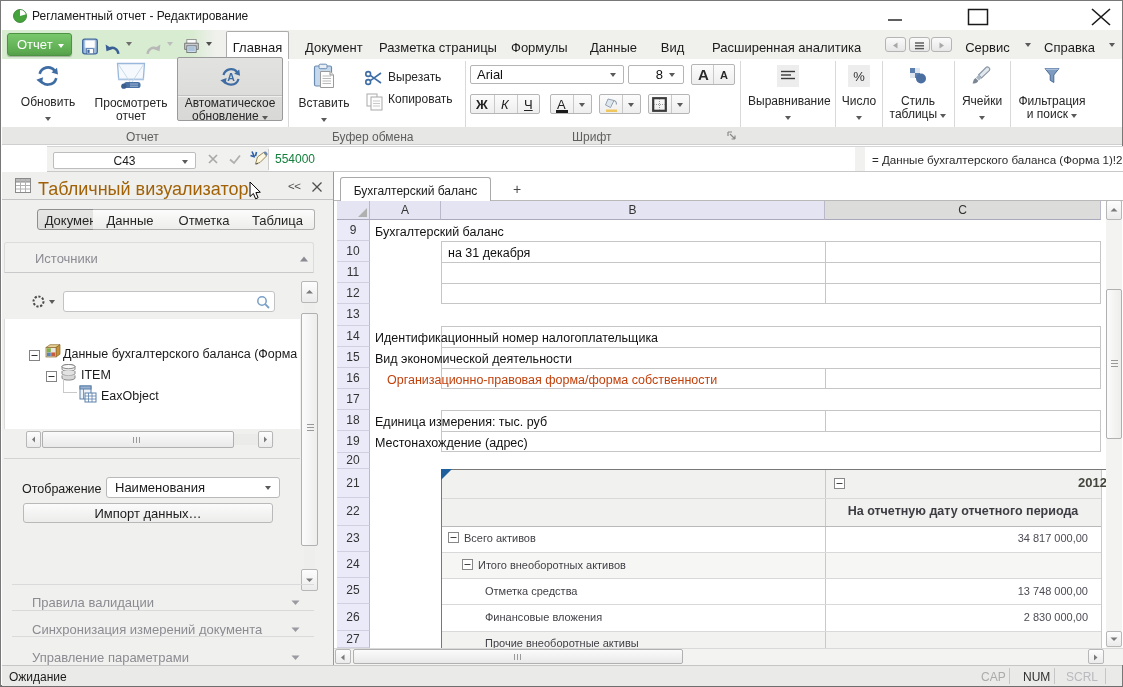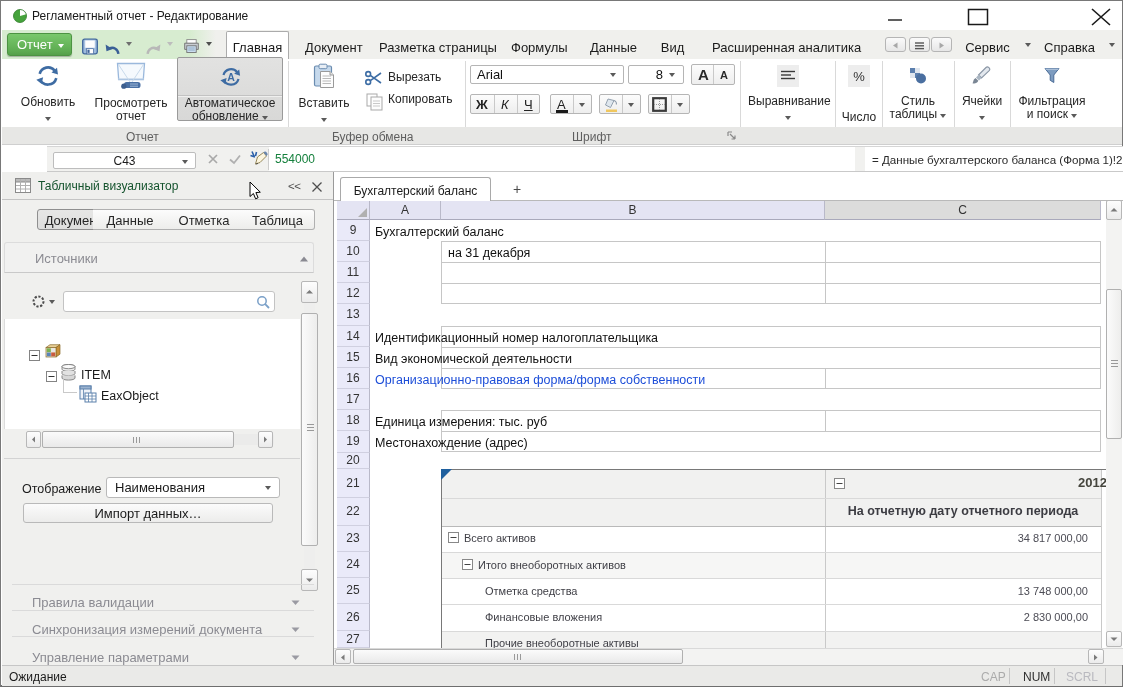--- a/index.html
+++ b/index.html
@@ -253,21 +253,21 @@
         </svg>
    <div style="margin-top:4px">Выравнивание</div>
    <div style="margin-top:2px"><span class="dd"></span></div>
   </div>
   <div class="gsep" style="left:833px;top:2px"></div>
   <div class="bigbtn" style="left:836px;width:42px">
    <svg width="22" height="22" viewBox="0 0 22 22" style="margin-top:6px">
           <rect x="0" y="0" width="22" height="22" fill="#ededed"></rect>
           <text x="11" y="16" font-size="13" fill="#333" text-anchor="middle" font-family="Liberation Sans">%</text>
         </svg>
-   <div style="margin-top:20px">Число</div>
+   <div style="margin-top:4px">Число</div>
    <div style="margin-top:2px"><span class="dd"></span></div>
   </div>
   <div class="gsep" style="left:880px;top:2px"></div>
   <div class="bigbtn" style="left:884px;width:64px">
    <svg width="22" height="22" viewBox="0 0 22 22" style="margin-top:6px">
           <g>
             <rect x="3" y="3" width="5" height="5" fill="#5b7fae"></rect>
             <rect x="8" y="3" width="5" height="5" fill="#dfe6ef"></rect>
             <rect x="3" y="8" width="5" height="5" fill="#dfe6ef"></rect>
             <rect x="8" y="8" width="5" height="5" fill="#5b7fae"></rect>
@@ -326,21 +326,21 @@
    <svg class="abs" style="left:13px;top:6px" width="16" height="15" viewBox="0 0 16 15">
           <rect x="0.5" y="0.5" width="15" height="14" fill="#fff" stroke="#8a8a8a"></rect>
           <rect x="0.5" y="0.5" width="15" height="3.5" fill="#b9b9b9" stroke="#8a8a8a"></rect>
           <g stroke="#b0b0b0">
             <line x1="5.5" y1="1" x2="5.5" y2="14"></line>
             <line x1="10.5" y1="1" x2="10.5" y2="14"></line>
             <line x1="1" y1="7.5" x2="15" y2="7.5"></line>
             <line x1="1" y1="11" x2="15" y2="11"></line>
           </g>
         </svg>
-   <div class="abs" style="left:36px;top:7px;font-size:12px;color:#14532d">Табличный визуализатор</div>
+   <div class="abs" style="left:36px;top:7px;font-size:18px;color:#a16207">Табличный визуализатор</div>
    <div class="abs" style="left:286px;top:8px;font-size:11.5px;color:#4e4e4e;letter-spacing:-0.5px">&lt;&lt;</div>
    <svg class="abs" style="left:309px;top:9px" width="12" height="12">
           <path d="M1.5 1.5 L10.5 10.5 M10.5 1.5 L1.5 10.5" stroke="#4e4e4e" stroke-width="1.3"></path>
         </svg>
   </div>
 
   <div class="ptab" style="left:35px;width:73px;background:linear-gradient(to bottom,#e6e6e5,#dededd);border-color:#8f8f8f;border-radius:3px 0 0 3px">Документ</div>
   <div class="ptab" style="left:91px;width:75px;border-left:none">Данные</div>
   <div class="ptab" style="left:165px;width:75px;border-left:none">Отметка</div>
   <div class="ptab" style="left:239px;width:74px;border-left:none;border-radius:0 3px 3px 0">Таблица</div>
@@ -372,20 +372,21 @@
   </div>
   <svg class="abs" style="left:42px;top:171px" width="18" height="18" viewBox="0 0 18 18">
         <path d="M2 4.5 l4 -2.8 h10 l-4 2.8 z" fill="#e8cf96" stroke="#8a6a2a" stroke-width="0.7"></path>
         <path d="M12 4.5 l4 -2.8 v9.5 l-4 2.8 z" fill="#c9913a" stroke="#8a6a2a" stroke-width="0.7"></path>
         <rect x="2" y="4.5" width="10" height="9.5" fill="#f0e3c0" stroke="#8a6a2a" stroke-width="0.7"></rect>
         <rect x="2.8" y="5.3" width="4" height="3.8" fill="#7ab052"></rect>
         <rect x="7.2" y="5.3" width="4" height="3.8" fill="#e8e8e8"></rect>
         <rect x="2.8" y="9.5" width="4" height="3.8" fill="#5a84b8"></rect>
         <rect x="7.2" y="9.5" width="4" height="3.8" fill="#c85a40"></rect>
       </svg>
+  <div class="abs" style="left:61px;top:175px;font-size:12.5px;color:#1a1a1a">Данные бухгалтерского баланса (Форма</div>
   <div class="abs" style="left:44px;top:196px">
     <svg width="11" height="11" viewBox="0 0 11 11">
           <rect x="0.5" y="0.5" width="10" height="10" fill="#fff" stroke="#848484"></rect>
           <line x1="2.5" y1="5.5" x2="8.5" y2="5.5" stroke="#333"></line>
         </svg>
   </div>
   <svg class="abs" style="left:58px;top:191px" width="19" height="19" viewBox="0 0 19 19">
         <g stroke="#7e7e7e" stroke-width="0.9">
           <path d="M2 3.6 a6.5 2.1 0 0 1 13 0 v2.6 a6.5 2.1 0 0 1 -13 0 z" fill="#ededed"></path>
           <ellipse cx="8.5" cy="3.6" rx="6.5" ry="2.1" fill="#fafafa"></ellipse>
@@ -515,21 +516,21 @@
   <div class="abs" style="left:491px;top:196px;width:1px;height:21px;background:#c6c6c6"></div>
 
   <div class="abs" style="left:107px;top:238px;width:660px;height:42px;border:1px solid #c6c6c6"></div>
   <div class="abs" style="left:107px;top:259px;width:660px;height:1px;background:#c6c6c6"></div>
   <div class="abs" style="left:491px;top:238px;width:1px;height:21px;background:#c6c6c6"></div>
 
   <div class="abs" style="left:41px;top:53px;font-size:12.5px;color:#111">Бухгалтерский баланс</div>
   <div class="abs" style="left:114px;top:74px;font-size:12.5px;color:#111">на 31 декабря</div>
   <div class="abs" style="left:41px;top:159px;font-size:12.5px;color:#111">Идентификационный номер налогоплательщика</div>
   <div class="abs" style="left:41px;top:180px;font-size:12.5px;color:#111">Вид экономической деятельности</div>
-  <div class="abs" style="left:41px;top:201px;font-size:12.5px;color:#1d4ed8">Организационно-правовая форма/форма собственности</div>
+  <div class="abs" style="left:53px;top:201px;font-size:12.5px;color:#c2410c">Организационно-правовая форма/форма собственности</div>
   <div class="abs" style="left:41px;top:243px;font-size:12.5px;color:#111">Единица измерения: тыс. руб</div>
   <div class="abs" style="left:41px;top:264px;font-size:12.5px;color:#111">Местонахождение (адрес)</div>
 
   <div class="abs" style="left:107px;top:297px;width:660px;height:57px;background:#f1f1f0"></div>
   <div class="abs" style="left:107px;top:380px;width:660px;height:26px;background:#f6f6f5"></div>
   <div class="abs" style="left:107px;top:459px;width:660px;height:18px;background:#f2f2f1"></div>
   <div class="abs" style="left:491px;top:297px;width:1px;height:180px;background:#c9c9c9"></div>
   <div class="abs" style="left:767px;top:297px;width:1px;height:180px;background:#c9c9c9"></div>
   <div class="abs" style="left:107px;top:326px;width:660px;height:1px;background:#d9d9d9"></div>
   <div class="abs" style="left:107px;top:354px;width:660px;height:1px;background:#b9b9b9"></div>

